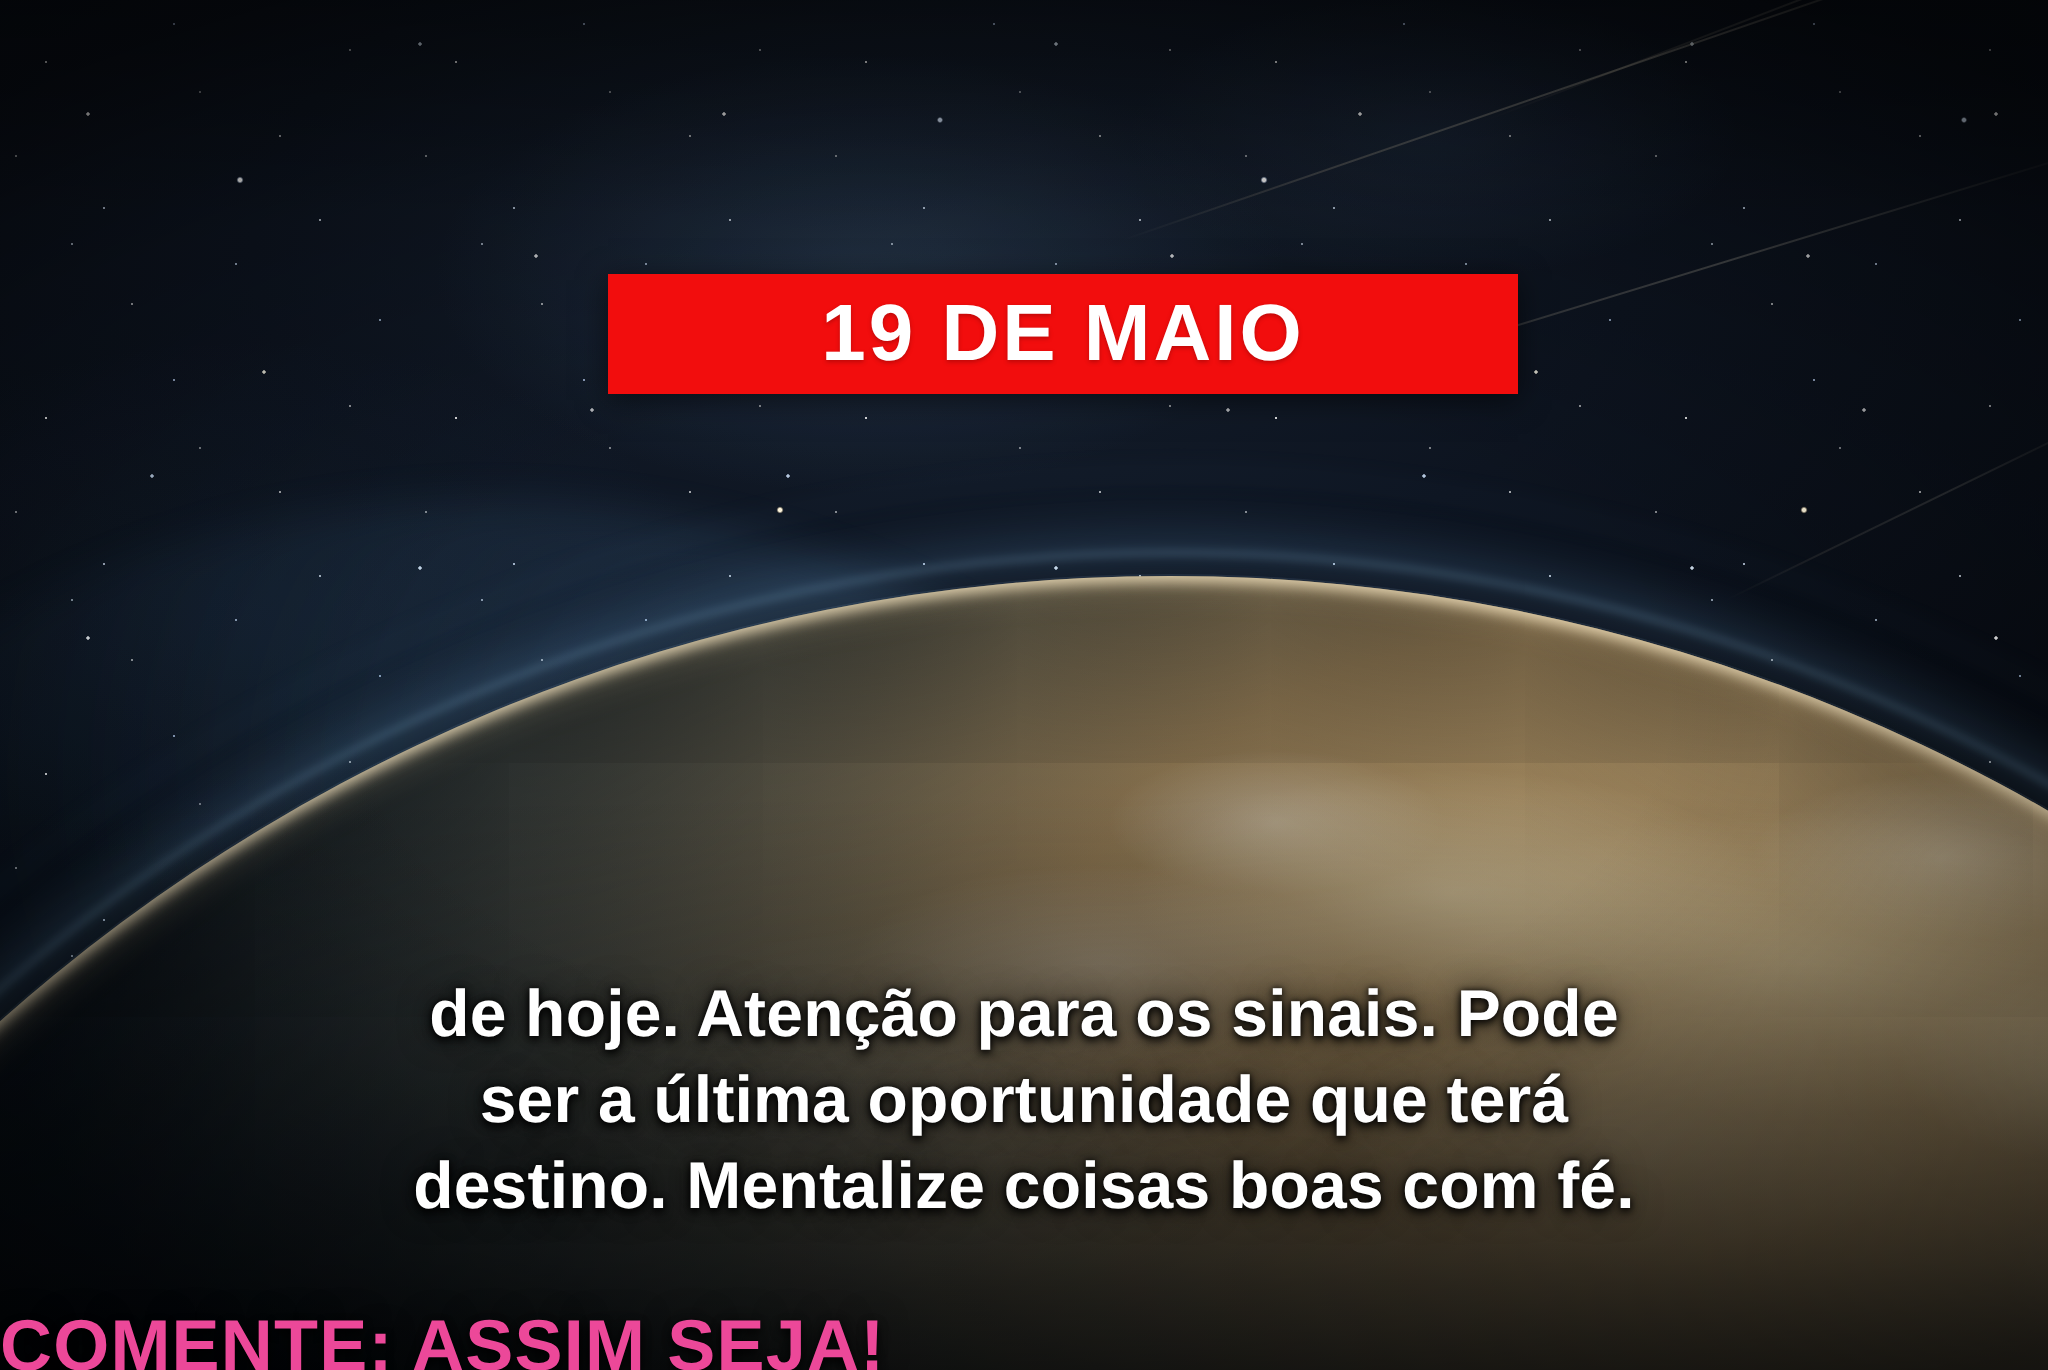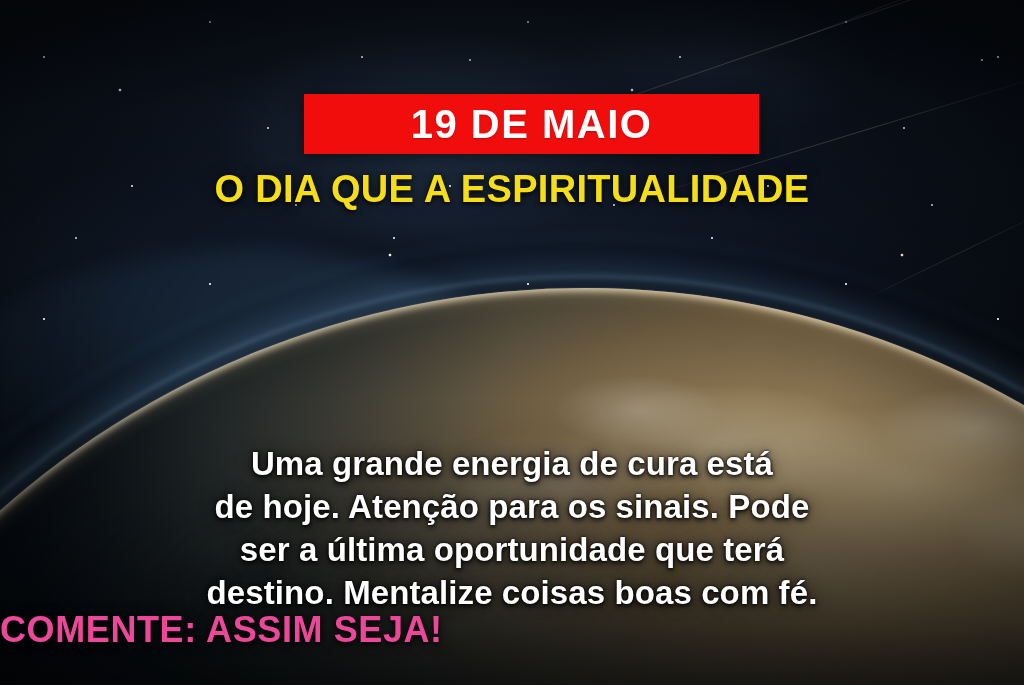--- a/index.html
+++ b/index.html
@@ -173,21 +173,21 @@
 
   
   .vignette {
     position:absolute; inset:0;
     background:
       radial-gradient(ellipse 78% 60% at 50% 52%, transparent 40%, rgba(0,0,0,.28) 78%, rgba(0,0,0,.52) 100%),
       linear-gradient(180deg, rgba(0,0,0,.30) 0%, transparent 16%, transparent 58%, rgba(0,0,0,.42) 92%, rgba(0,0,0,.58) 100%);
   }
 
   
-  .content { position:absolute; inset:0; }
+  .content { position:absolute; inset:0;margin-top:43px; }
 
   
   .date-banner {
     position:absolute;
     left:304px; top:94px;
     width:455px; height:60px;
     background:#F20D0D;
     display:flex; align-items:center; justify-content:center;
     box-shadow:0 3px 14px rgba(0,0,0,.55);
   }
@@ -280,25 +280,23 @@
 
   <div class="vignette"></div>
 
   <div class="content">
 
     <div class="date-banner">
       <span class="date-banner-text">19 DE MAIO</span>
     </div>
 
     <div class="headline">
-      <span class="headline-line">O DIA QUE A ESPIRITUALIDADE</span>
     </div>
 
     <div class="body-copy">
-      <span class="body-line">Uma grande energia de cura está</span>
       <span class="body-line">de hoje. Atenção para os sinais. Pode</span>
       <span class="body-line">ser a última oportunidade que terá</span>
       <span class="body-line">destino. Mentalize coisas boas com fé.</span>
     </div>
 
     <div class="cta">
       <span>COMENTE: ASSIM SEJA!</span>
     </div>
 
   </div>

